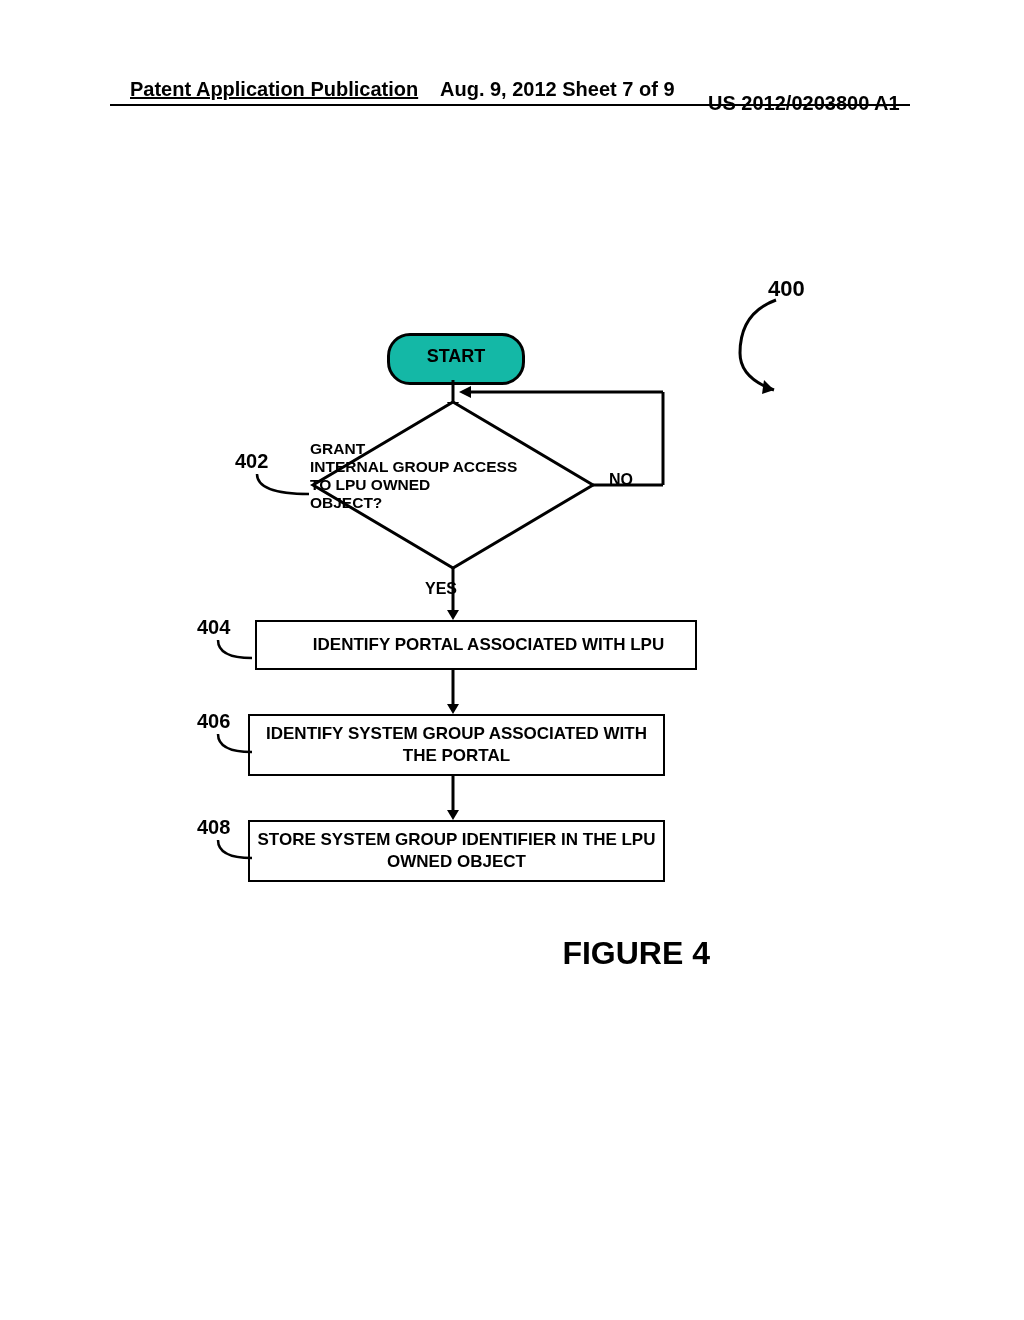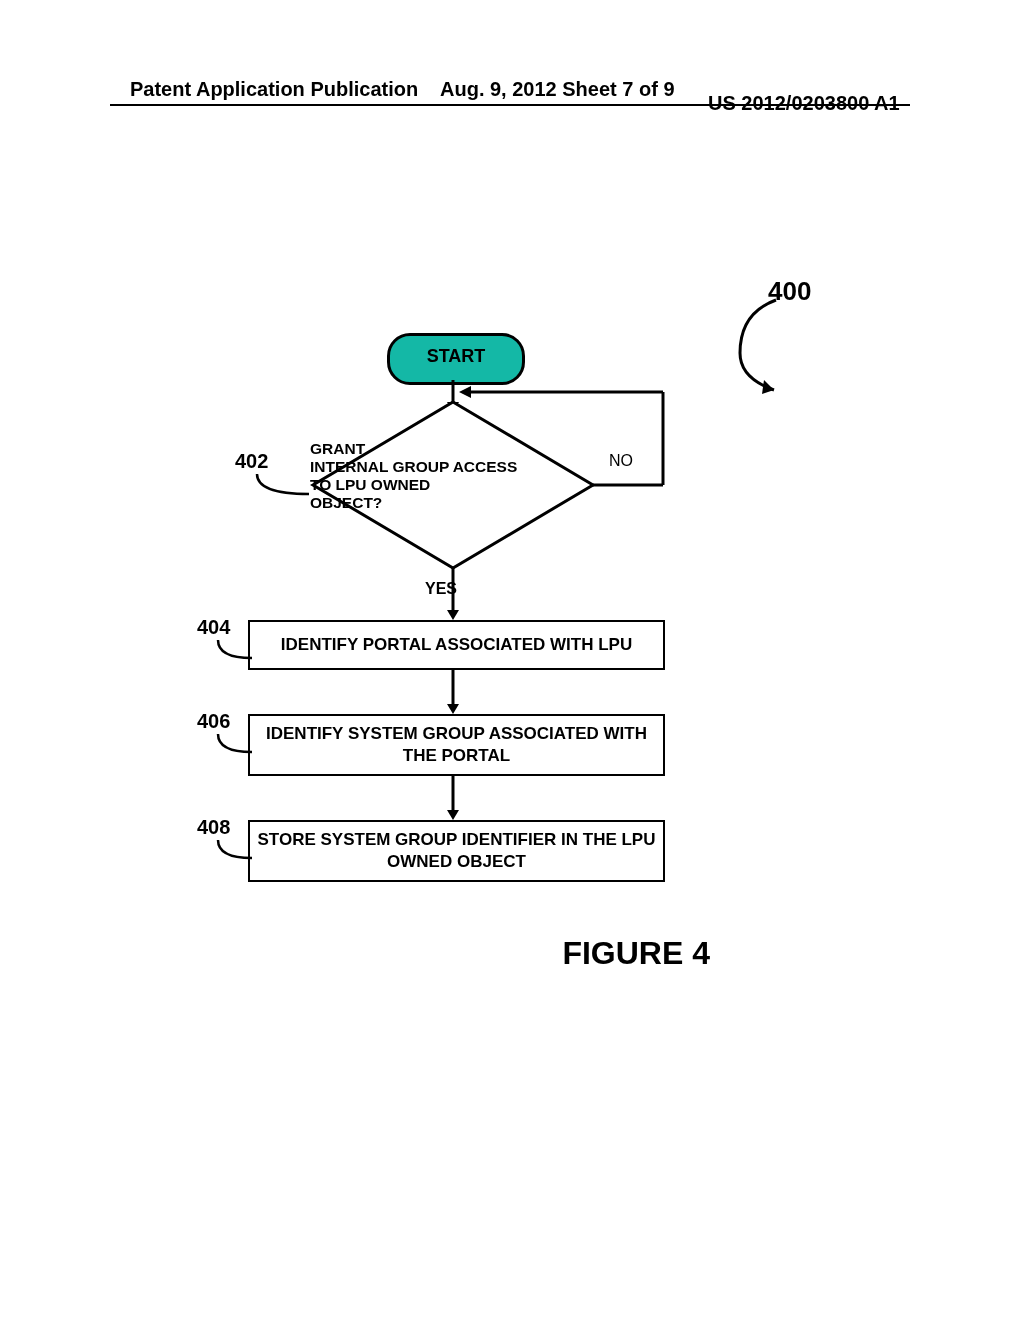--- a/index.html
+++ b/index.html
@@ -17,21 +17,21 @@
     height: 1320px;
   }
   .header {
     position: absolute;
     top: 78px;
     left: 0;
     width: 1024px;
     font-weight: bold;
     font-size: 20px;
   }
-  .hdr-left  { position: absolute; left: 130px; }
+  .hdr-left  { position: absolute; left: 130px; text-decoration: underline; }
   .hdr-mid   { position: absolute; left: 440px; }
   .hdr-right { position: absolute; left: 708px; margin-top: 14px; }
   .hdr-rule {
     position: absolute;
     top: 104px;
     left: 110px;
     width: 800px;
     height: 0;
     border-top: 2px solid #000;
   }
@@ -43,21 +43,21 @@
     top: 280px;
     width: 650px;
     height: 720px;
   }
 
   
   .ref400 {
     position: absolute;
     left: 568px;
     top: -4px;
-    font-size: 26px;
+    font-size: 22px;
     font-weight: bold;
   }
 
   
   .start {
     position: absolute;
     left: 187px;
     top: 53px;
     width: 132px;
     height: 46px;
@@ -92,40 +92,40 @@
   .diamond-label-yes {
     position: absolute;
     left: 225px;
     top: 300px;
     font-weight: bold;
     font-size: 16px;
   }
   .diamond-label-no {
     position: absolute;
     left: 409px;
-    top: 172px;
-    font-weight: normal;
+    top: 191px;
+    font-weight: bold;
     font-size: 16px;
     text-align: center;
   }
 
   
   .box {
     position: absolute;
     border: 2.5px solid #000;
     background: #fff;
     text-align: center;
     font-weight: bold;
     font-size: 17px;
     line-height: 22px;
     display: flex;
     align-items: center;
     justify-content: center;
   }
-  .box404 { left: 48px;  top: 340px; width: 413px; height: 46px; }
+  .box404 { left: 55px;  top: 340px; width: 413px; height: 46px; padding-left: 25px; }
   .box406 { left: 48px;  top: 434px; width: 413px; height: 58px; }
   .box408 { left: 48px;  top: 540px; width: 413px; height: 58px; }
 
   
   .refnum { position: absolute; font-size: 20px; font-weight: bold; text-align: right; }
   .r402 { left: 35px; top: 170px; }
   .r404 { left: -3px;  top: 336px; }
   .r406 { left: -3px;  top: 430px; }
   .r408 { left: -3px;  top: 536px; }
 

